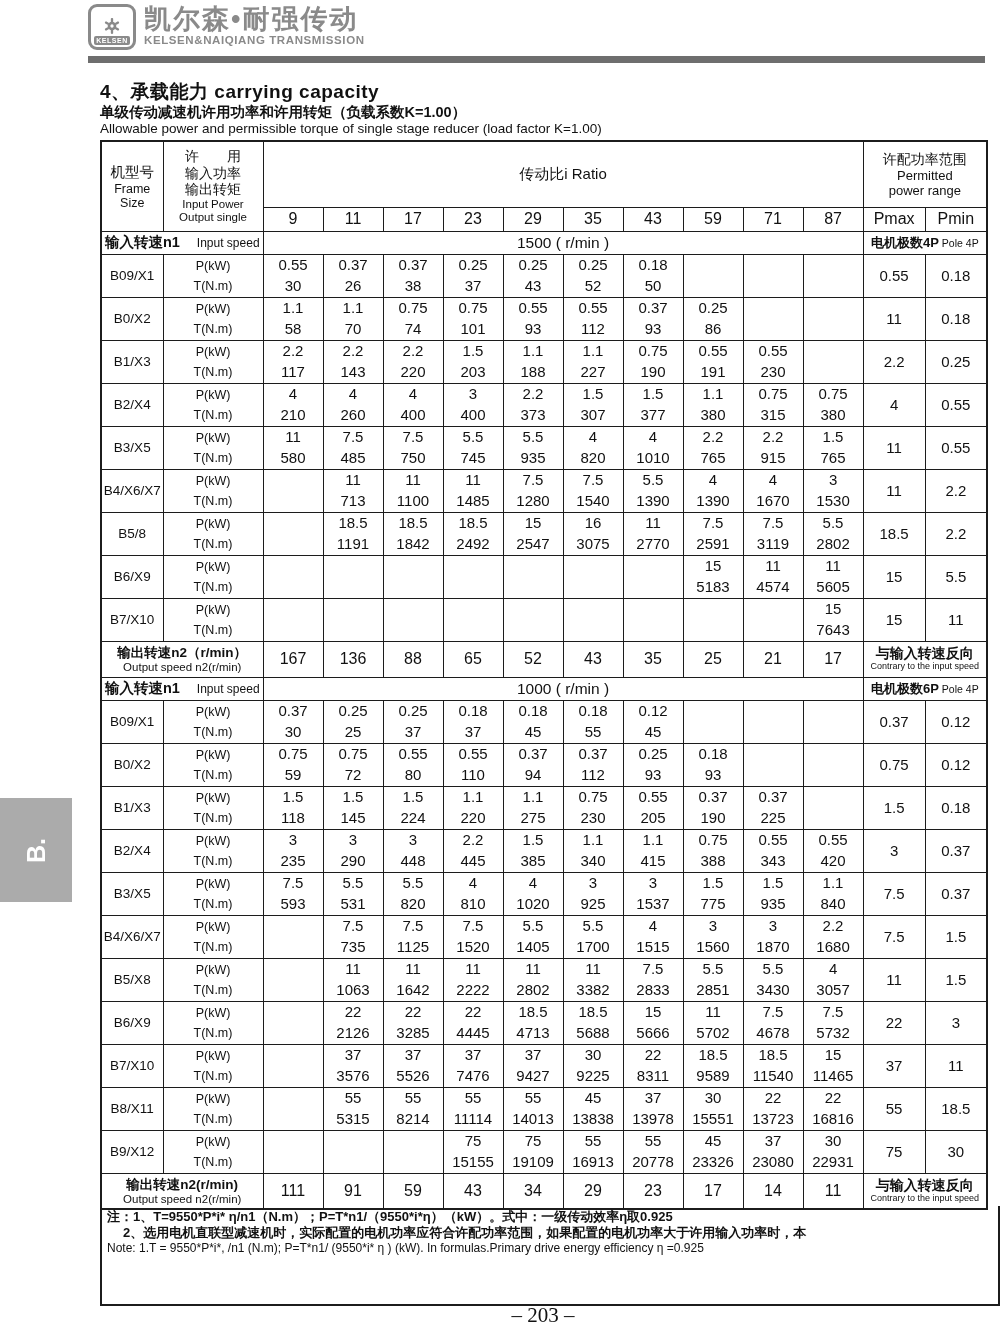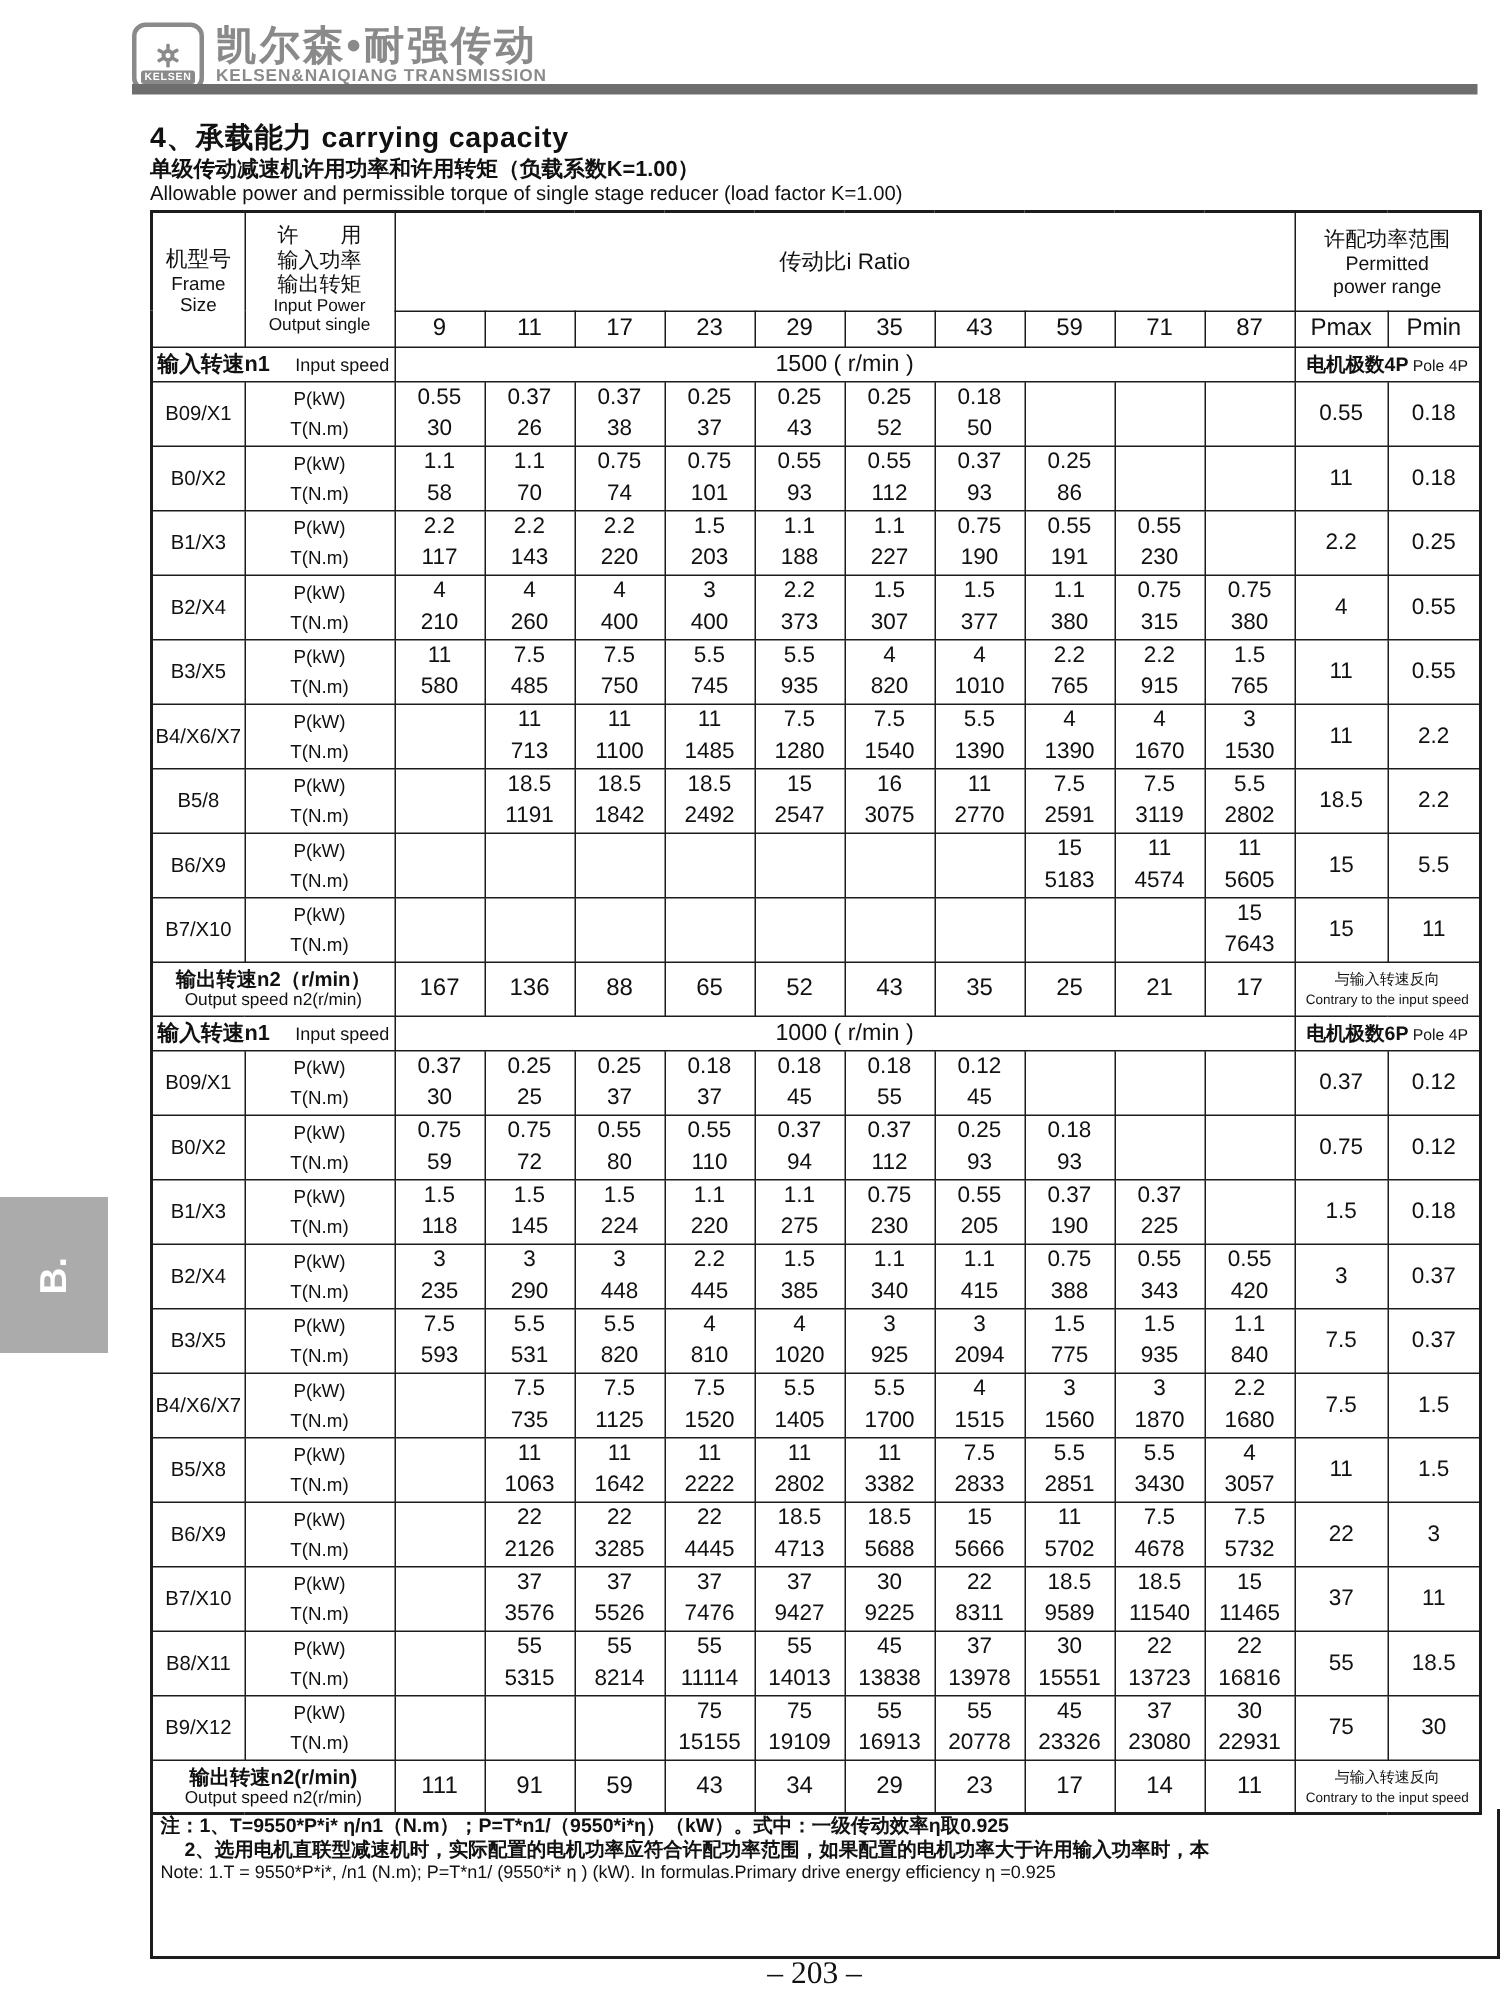--- a/index.html
+++ b/index.html
@@ -1,20 +1,20 @@
 <!DOCTYPE html>
 <html><head>
 <meta charset="utf-8">
 <style>
   *{margin:0;padding:0;box-sizing:border-box}
   html,body{width:1000px;height:1340px;background:#fff;font-family:"Liberation Sans",sans-serif;color:#111}
   body{position:relative;overflow:hidden}
 
   
-  .logo-wrap{position:absolute;left:88px;top:15px;display:flex;align-items:flex-start}
+  .logo-wrap{position:absolute;left:88px;top:4px;display:flex;align-items:flex-start}
   .logo-box{width:48px;height:46px;border:3px solid #8a8a8a;border-radius:9px;display:flex;flex-direction:column;align-items:center;justify-content:flex-end;padding:2px}
   .logo-gear{margin-top:-2px}
   .logo-kelsen{background:#8a8a8a;color:#fff;font-size:7px;font-weight:bold;border-radius:2px;padding:0 2px;line-height:9px;letter-spacing:.5px}
   .logo-text{margin-left:8px}
   .logo-cn{font-size:27px;font-weight:bold;color:#8a8a8a;letter-spacing:2px;line-height:30px}
   .logo-en{font-size:11.5px;font-weight:bold;color:#8a8a8a;letter-spacing:.6px}
   .header-bar{position:absolute;left:88px;top:56px;width:897px;height:7px;background:#6e6e6e}
 
   
   .title{position:absolute;left:100px;top:79px;font-size:19px;font-weight:600;letter-spacing:.5px}
@@ -46,21 +46,21 @@
   .c-pole .en{font-size:10.5px}
   .r-data td{height:43px}
   .c-frame{font-size:13.5px}
   .c-pt .ptl{font-size:12.5px;line-height:20px}
   .c-val .pv,.c-val .tv{font-size:15px;line-height:20.5px}
   .c-max,.c-min{font-size:15px}
   .r-out td{height:36px}
   .c-outlabel .cn{font-size:13.5px;font-weight:600;line-height:17px}
   .c-outlabel .en{font-size:11.5px;line-height:13px}
   .c-outval{font-size:16px}
-  .c-contrary .cn{font-size:10px;font-weight:400;line-height:15px}
+  .c-contrary .cn{font-size:14px;font-weight:700;line-height:15px}
   .c-contrary .en{font-size:9px;line-height:11px;white-space:nowrap}
 
   
   .notes{position:absolute;left:100px;top:1206px;width:900px;height:100px;border:2.5px solid #1c1c1c;border-top:0;padding:3px 5px;line-height:16px}
   .notes .cn{font-size:13px;font-weight:600}
   .notes .en{font-size:12px;line-height:15px}
   .ind1{padding-left:16px}
   .ind2{padding-left:30px}
   .ind3{padding-left:28px}
   .ind4{padding-left:44px}
@@ -846,21 +846,21 @@
         <td class="c-val">
           <div class="pv">4</div>
           <div class="tv">1020</div>
         </td>
         <td class="c-val">
           <div class="pv">3</div>
           <div class="tv">925</div>
         </td>
         <td class="c-val">
           <div class="pv">3</div>
-          <div class="tv">2094</div>
+          <div class="tv">1537</div>
         </td>
         <td class="c-val">
           <div class="pv">1.5</div>
           <div class="tv">775</div>
         </td>
         <td class="c-val">
           <div class="pv">1.5</div>
           <div class="tv">935</div>
         </td>
         <td class="c-val">

